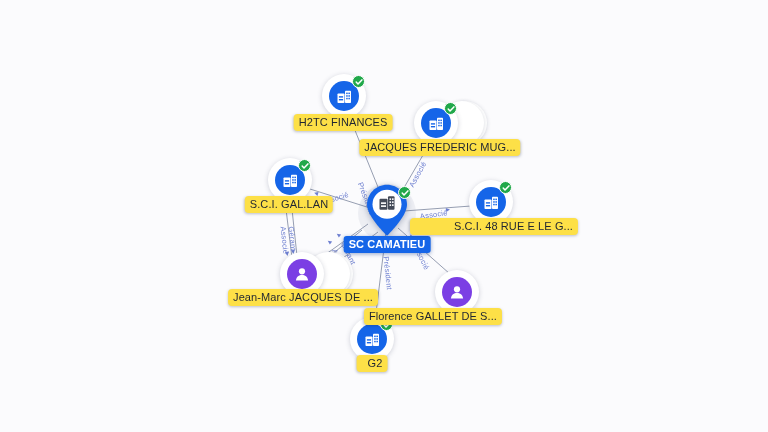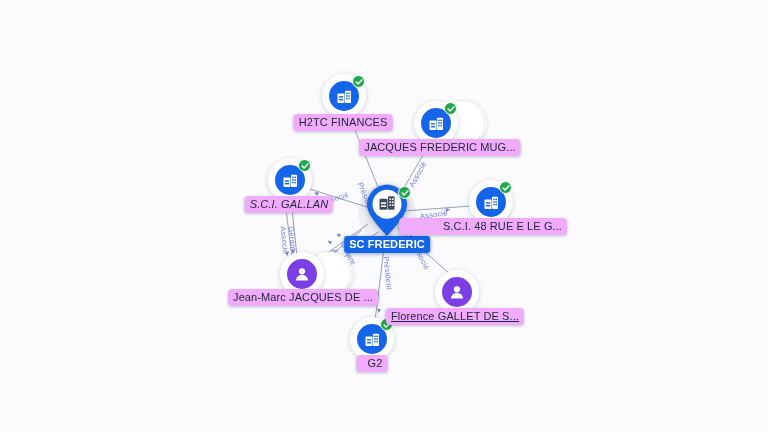--- a/index.html
+++ b/index.html
@@ -85,21 +85,21 @@
     position: absolute; left: 50%; top: 50%;
     transform: translate(-50%,-54%);
   }
   .pin-wrap svg { display:block; filter: drop-shadow(0 1px 3px rgba(20,40,90,.35)); }
   #center-node .badge { right: 8px; top: 5px; }
 
   
   .chip {
     position: absolute;
     transform: translate(-50%, 0);
-    background: #f0abfc;
+    background: #fde047;
     border-radius: 4px;
     padding: 2px 5px;
     font-size: 11px;
     line-height: 13px;
     color: #1f2532;
     white-space: nowrap;
     box-shadow: 0 1px 3px rgba(30,40,70,.28);
     letter-spacing: .1px;
   }
   .chip.selected {
@@ -346,24 +346,24 @@
         </g>
       </svg>
     </div>
     <div class="badge">
       <svg width="8" height="8" viewBox="0 0 8 8">
         <path d="M1.2 4.1 L3 6 L6.9 1.9" stroke="#ffffff" stroke-width="1.5" fill="none" stroke-linecap="round" stroke-linejoin="round"></path>
       </svg>
     </div>
   </div>
 
-  <div class="chip selected" id="center-chip" style="left: 387px; top: 236px;">SC FREDERIC</div>
+  <div class="chip selected" id="center-chip" style="left: 387px; top: 236px;">SC CAMATIEU</div>
 
   <div id="chips">
       <div class="chip" style="left: 343px; top: 114px;">H2TC FINANCES</div>
       <div class="chip" style="left: 440px; top: 139px;">JACQUES FREDERIC MUG...</div>
-      <div class="chip" style="left: 289px; top: 196px; font-style: italic;">S.C.I. GAL.LAN</div>
-      <div class="chip" style="left: 483px; top: 218px; padding-left: 44px;">S.C.I. 48 RUE E LE G...</div>
+      <div class="chip" style="left: 289px; top: 196px;">S.C.I. GAL.LAN</div>
+      <div class="chip" style="left: 494px; top: 218px; padding-left: 44px;">S.C.I. 48 RUE E LE G...</div>
       <div class="chip" style="left: 303px; top: 289px;">Jean-Marc JACQUES DE ...</div>
-      <div class="chip" style="left: 455px; top: 308px; text-decoration: underline;">Florence GALLET DE S...</div>
+      <div class="chip" style="left: 433px; top: 308px;">Florence GALLET DE S...</div>
       <div class="chip" style="left: 372px; top: 355px; padding-left: 11px;">G2</div>
     </div>
 </div>
 
 </body></html>

